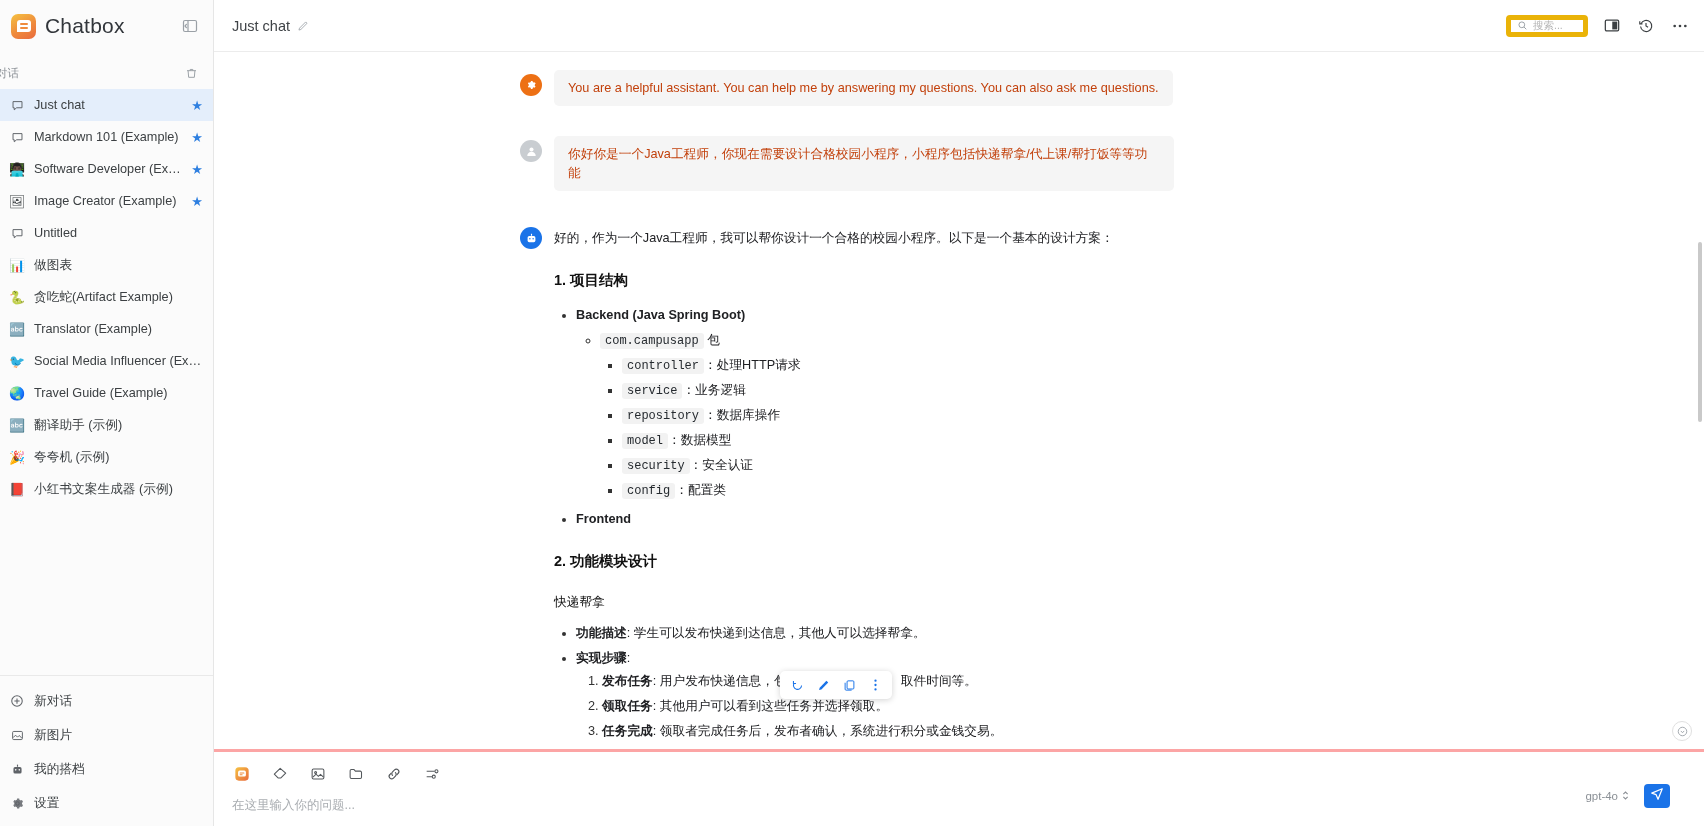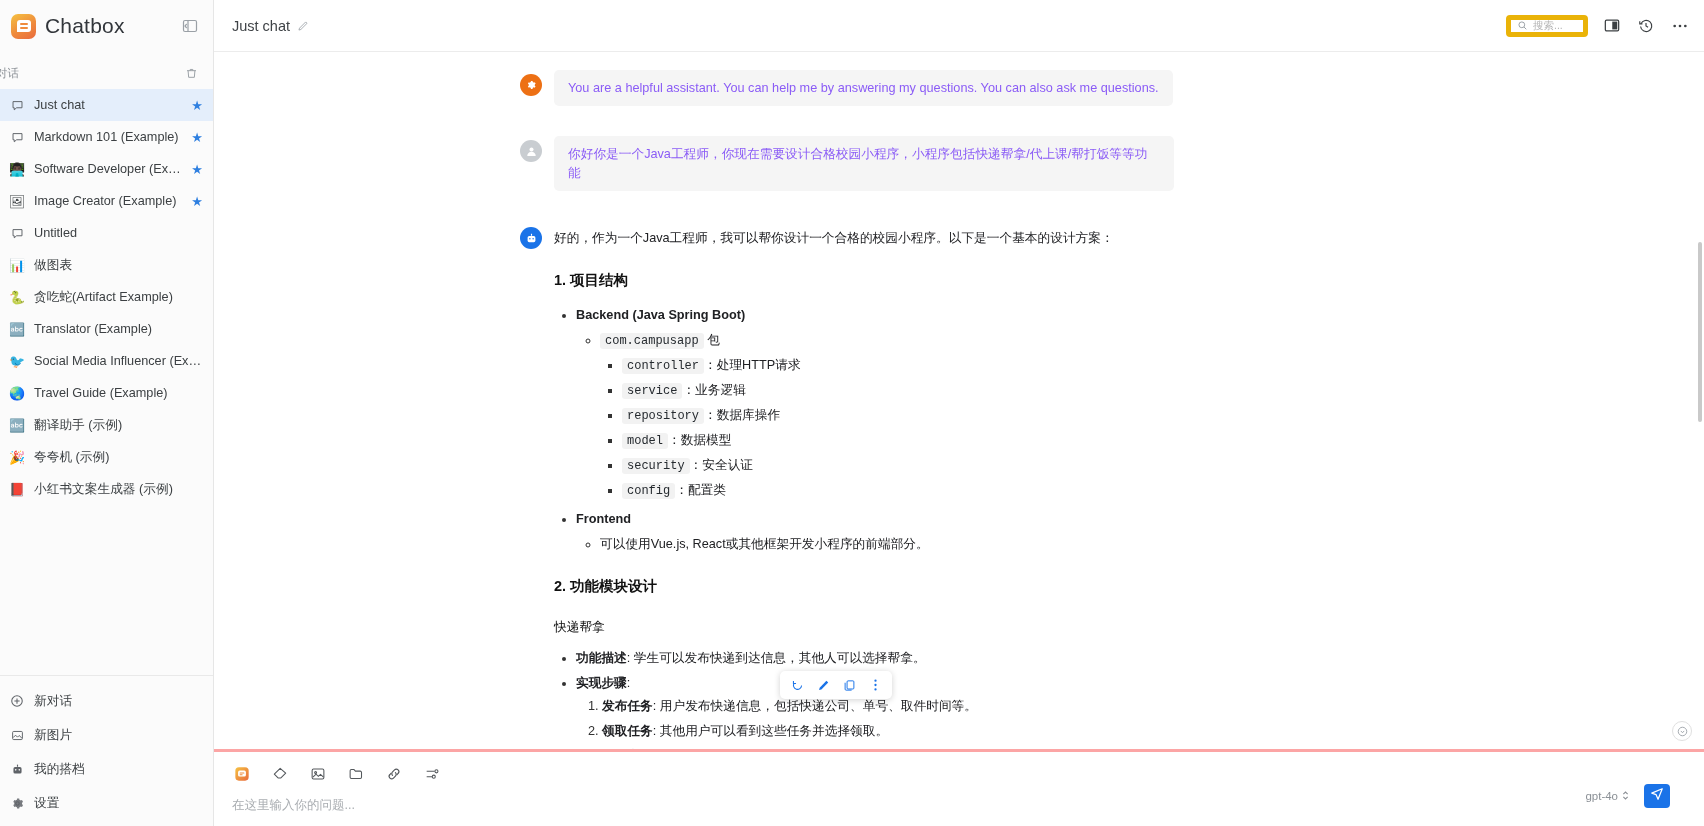--- a/index.html
+++ b/index.html
@@ -87,21 +87,21 @@
   }
   .msg-row { display:flex; width:100%; }
   .avatar { width: 22px; height: 22px; border-radius: 50%; flex: 0 0 22px;
             display: flex; align-items: center; justify-content: center;
             margin-top: 4px; margin-left: 306px; }
   .av-system { background: #ed7014; color:#fff; }
   .av-user { background: #c9cdd1; color: #fff; }
   .av-assistant { background: #1a73e8; color: #fff; }
   .bubble {
     background: #f5f5f5; border-radius: 5px; padding: 9px 14px;
-    font-size: 12.7px; color: #8b5cf6; line-height: 1.45; margin-left: 12px;
+    font-size: 12.7px; color: #c2410c; line-height: 1.45; margin-left: 12px;
     max-width: 620px;
   }
   .bubble.plain { background: transparent; padding: 6px 0 0 0; max-width: 860px;}
 
   .md { font-size: 12.7px; color: #202124; line-height: 1.5; }
   .md p { margin: 0 0 4px 0; }
   .md h3 { font-size: 14.5px; margin: 22px 0 14px 0; color: #111; font-weight: 700; }
   .md h4 { font-size: 12.7px; margin: 20px 0 12px 0; color: #111; font-weight: 400; }
   .md ul { margin: 0 0 2px 0; padding-left: 22px; list-style: disc; }
   .md ul ul { list-style: circle; padding-left: 24px; margin-top: 6px; }
@@ -404,23 +404,20 @@
                     <li><code>repository</code><span>：数据库操作</span></li>
                     <li><code>model</code><span>：数据模型</span></li>
                     <li><code>security</code><span>：安全认证</span></li>
                     <li><code>config</code><span>：配置类</span></li>
                   </ul>
                 </li>
               </ul>
             </li>
             <li style="margin-top:10px">
               <span class="bold">Frontend</span>
-              <ul>
-                <li>可以使用Vue.js, React或其他框架开发小程序的前端部分。</li>
-              </ul>
             </li>
           </ul>
 
           <h3>2. 功能模块设计</h3>
 
           <h4>快递帮拿</h4>
 
           <ul>
             <li>
               <span class="bold">功能描述</span><span>: 学生可以发布快递到达信息，其他人可以选择帮拿。</span>

